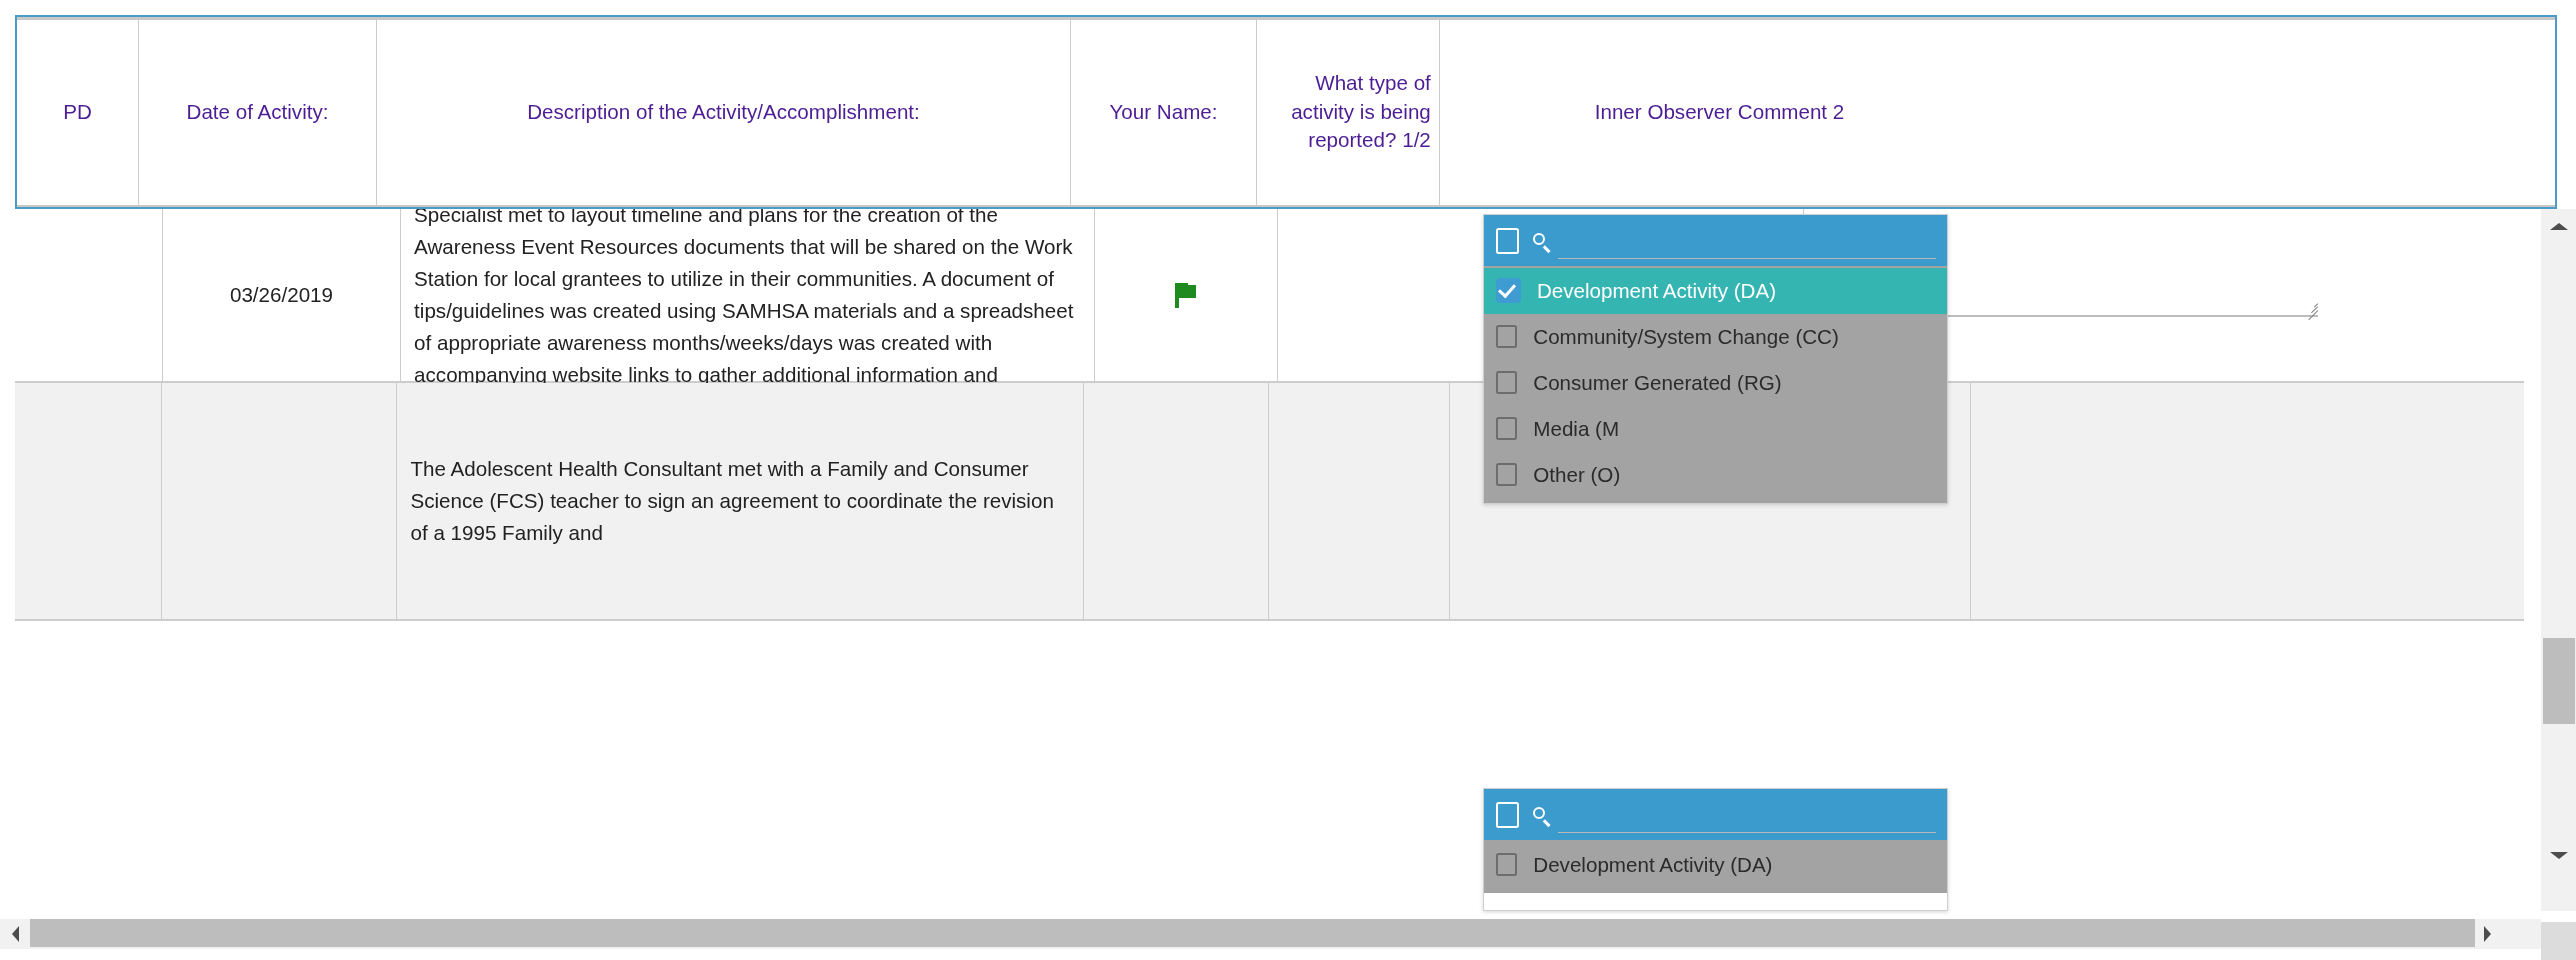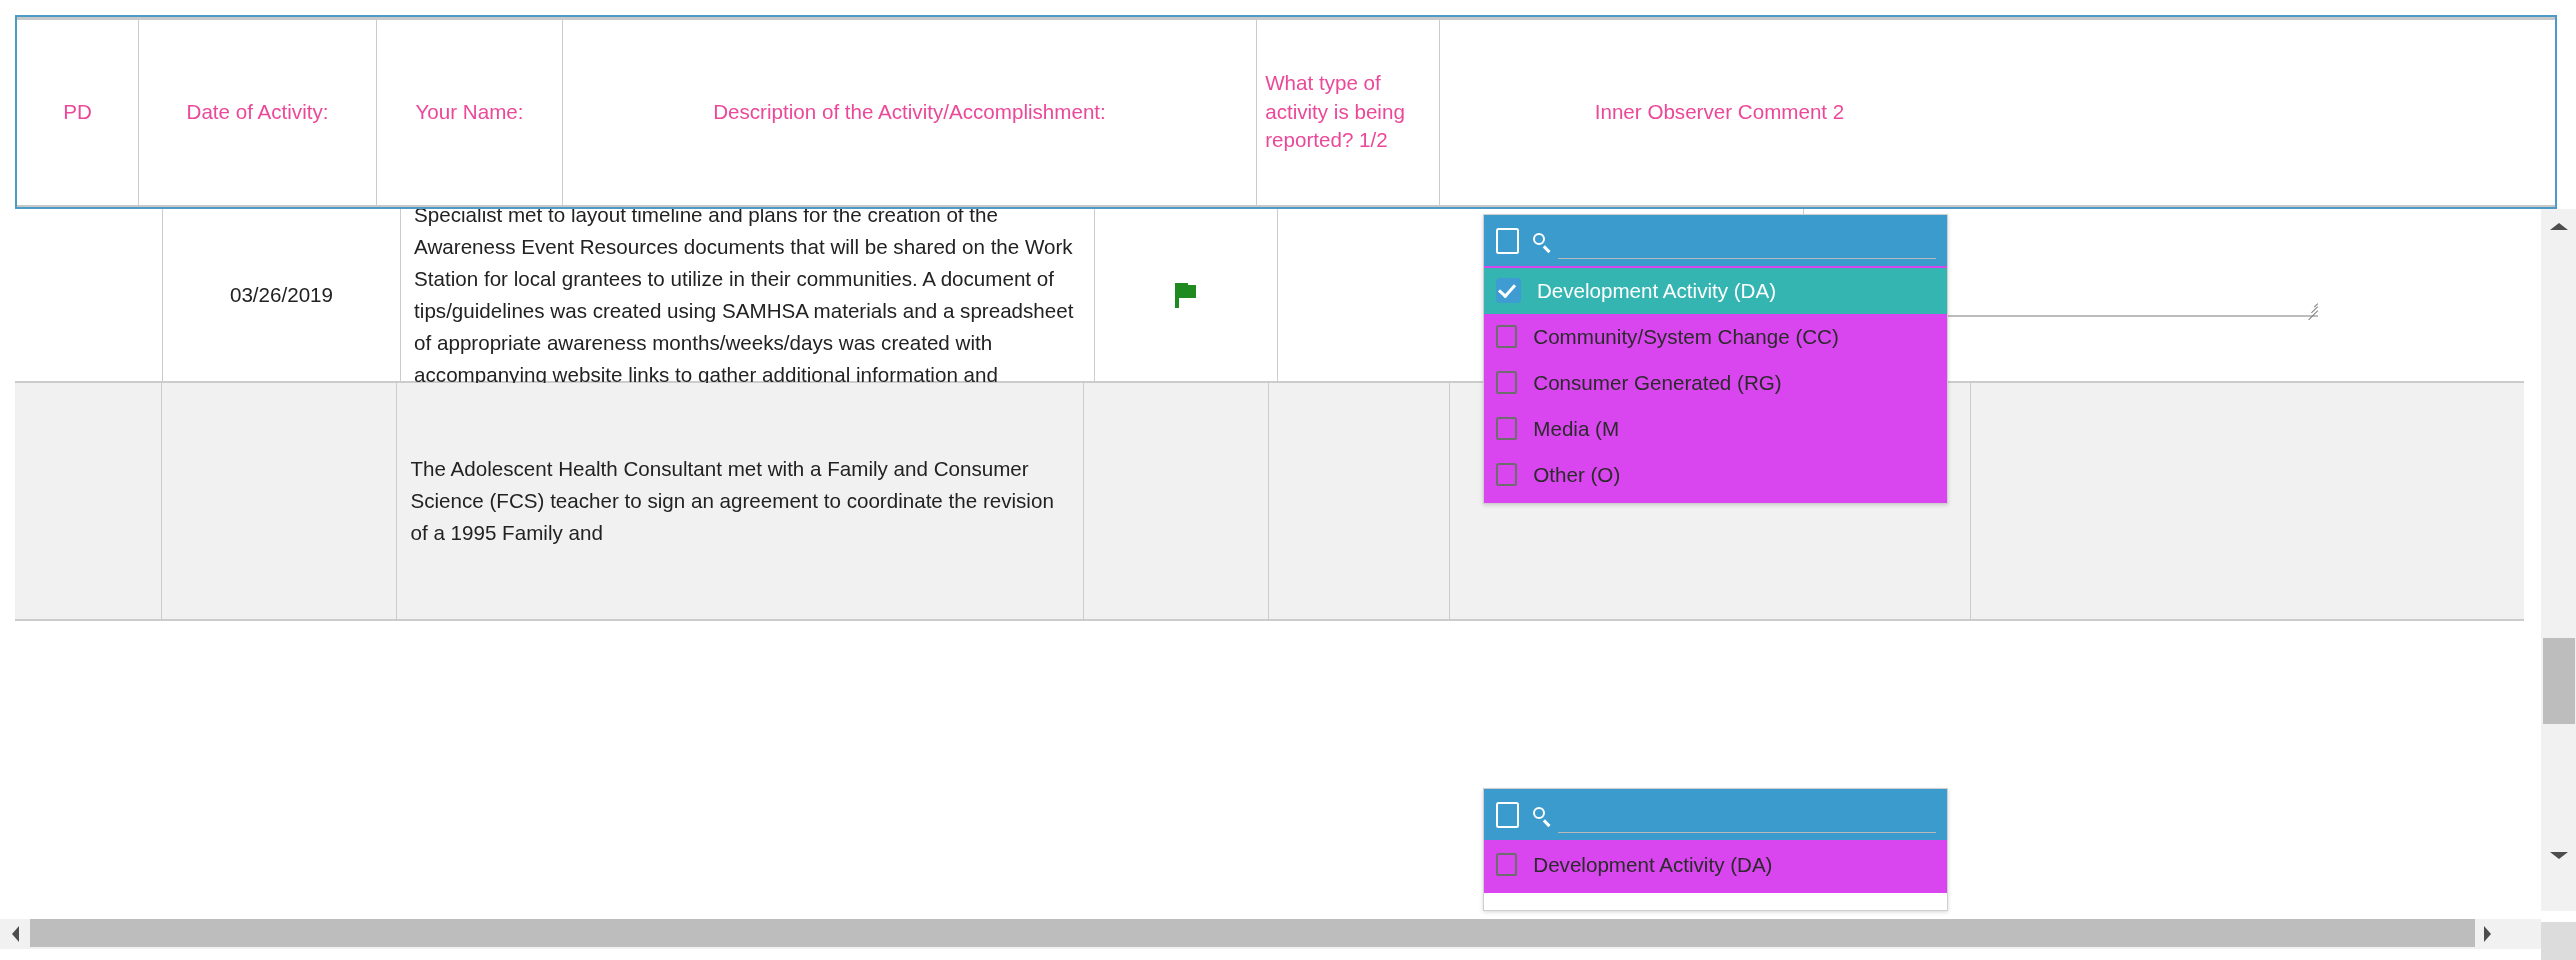--- a/index.html
+++ b/index.html
@@ -50,22 +50,22 @@
     height: 2.5px;
     background: #c8c8c8;
     z-index: 1;
   }
   .hcell {
     box-sizing: border-box;
     border-right: 0.8px solid #cccccc;
     display: flex;
     align-items: center;
     justify-content: center;
-    text-align: left;
-    color: #ec4899;
+    text-align: right;
+    color: #4c1d95;
     font-size: 20.6px;
     line-height: 1.38;
     padding: 3.3px 8.2px;
   }
   .hcell:last-child { border-right: none; }
 
   
   .body-area {
     position: absolute;
     left: 15px;
@@ -190,21 +190,21 @@
     border: none;
     border-bottom: 1.6px solid #b9b9b9;
     background: transparent;
     outline: none;
     height: 26px;
     color: #ffffff;
     font-size: 20px;
     font-family: "Liberation Sans", sans-serif;
     margin-left: 3.3px;
   }
-  .ms-list { background: #d946ef; padding: 1.6px 0 5px 0; }
+  .ms-list { background: #a3a3a3; padding: 1.6px 0 5px 0; }
   .ms-item {
     display: flex;
     align-items: center;
     height: 46px;
     padding: 0 11.5px;
     box-sizing: border-box;
     font-size: 20.6px;
     color: #2b2b2b;
   }
   .ms-item.selected {
@@ -360,25 +360,25 @@
 
   <div class="grid-frame">
 
     <div class="header-row">
       <div class="hcell" style="width:122px">
         <span>PD</span>
       </div>
       <div class="hcell" style="width:238px">
         <span>Date of Activity:</span>
       </div>
+      <div class="hcell" style="width:694px">
+        <span>Description of the Activity/Accomplishment:</span>
+      </div>
       <div class="hcell" style="width:186px">
         <span>Your Name:</span>
-      </div>
-      <div class="hcell" style="width:694px">
-        <span>Description of the Activity/Accomplishment:</span>
       </div>
       <div class="hcell" style="width:183px">
         <span>What type of activity is being reported? 1/2</span>
       </div>
       <div class="hcell" style="width:559px">
         <span>Inner Observer Comment 2</span>
       </div>
     </div>
 
     <div class="body-area">

